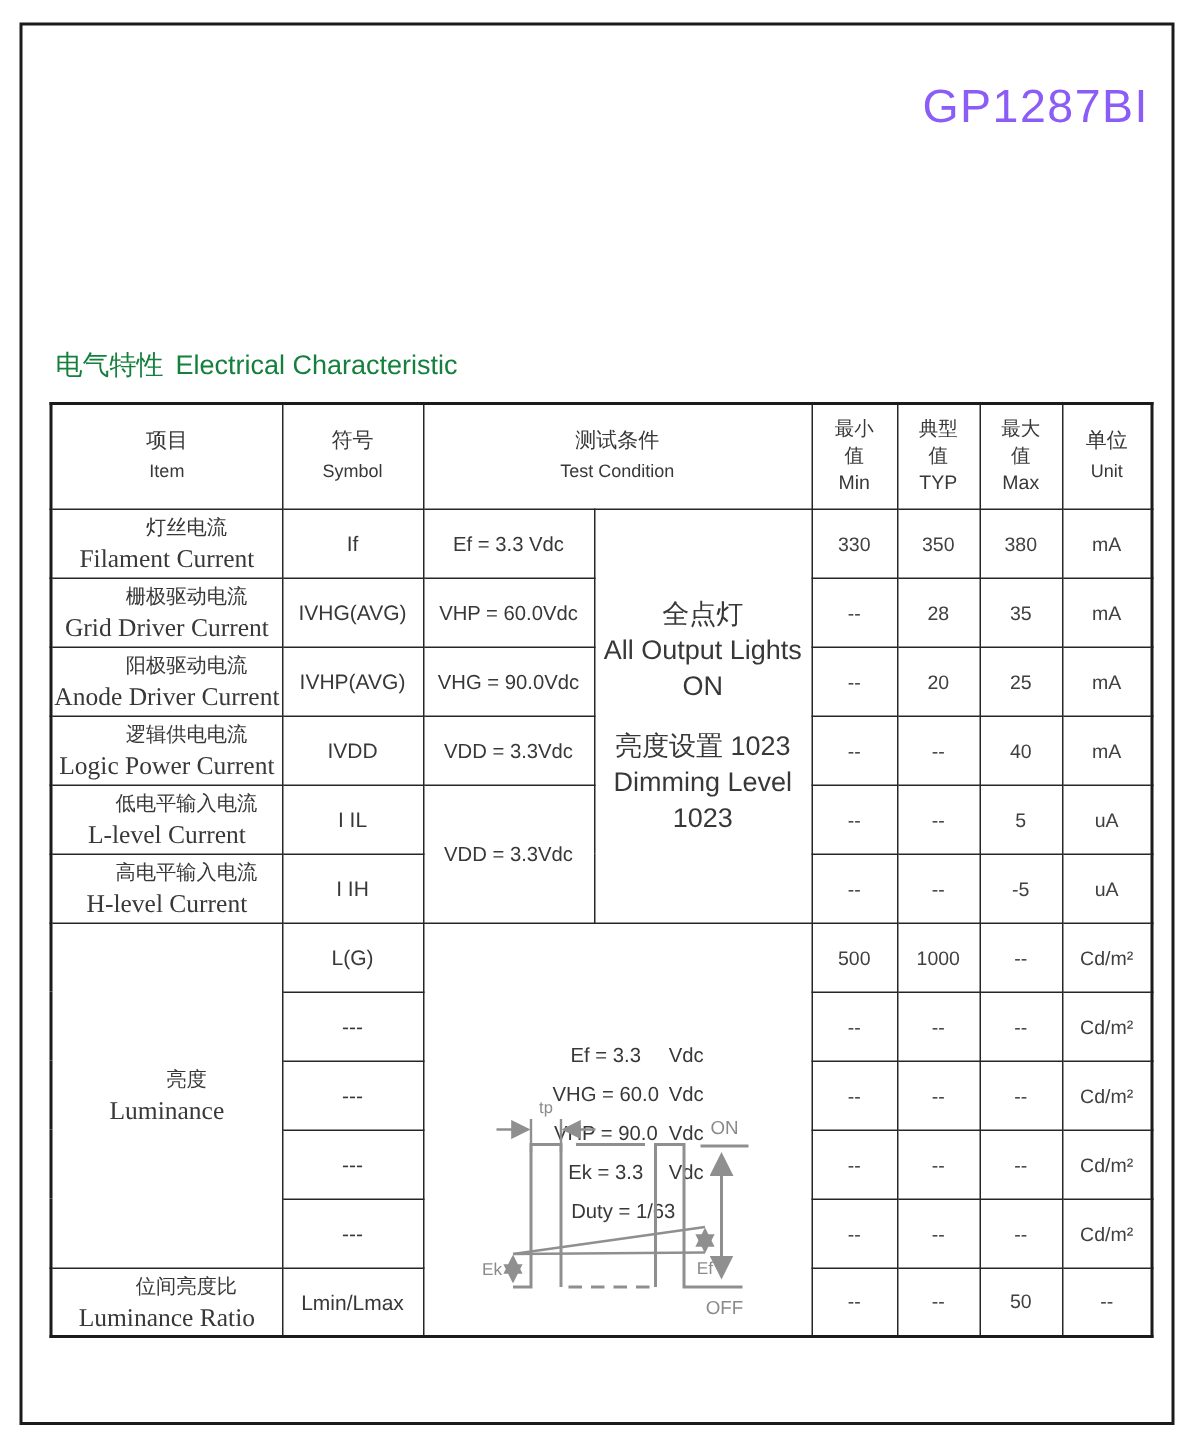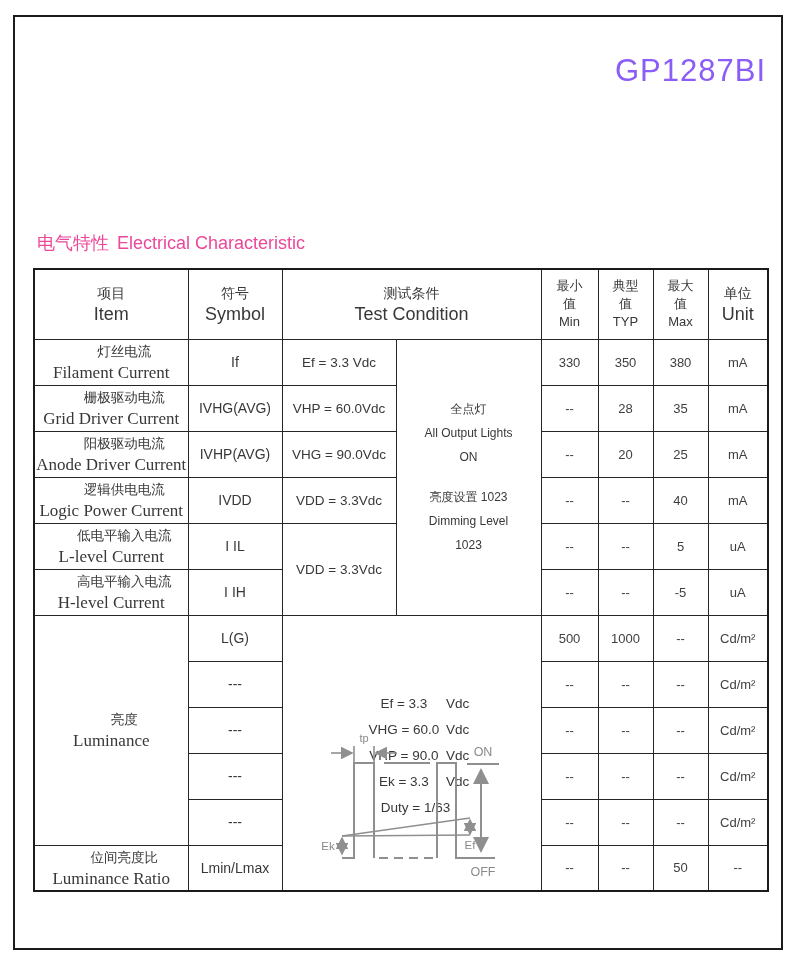--- a/index.html
+++ b/index.html
@@ -11,21 +11,21 @@
   }
   .page-border {
     position:absolute; left:13px; top:15px; width:770px; height:935px;
     border:2px solid #1b1b1b; background:#fff;
   }
   .doc-title {
     position:absolute; top:53px; right:34px;
     font-size:31px; letter-spacing:1px; color:#8b5cf6; font-weight:400;
   }
   .section-heading {
-    position:absolute; left:37px; top:231px; font-size:18px; color:#ec4899;
+    position:absolute; left:37px; top:231px; font-size:18px; color:#15803d;
   }
   .section-heading .en { margin-left:8px; }
 
   table.spec {
     position:absolute; left:33px; top:268px; width:734px;
     border-collapse:collapse; table-layout:fixed;
     border:2px solid #1b1b1b;
     font-size:13.5px; color:#383838;
   }
   table.spec td, table.spec th {
@@ -39,32 +39,32 @@
   col.c-min   { width:57px;  }
   col.c-typ   { width:55px;  }
   col.c-max   { width:55px;  }
   col.c-unit  { width:60px;  }
 
   tr.hdr { height:70px;padding-left:38px; }
   tr.row { height:46px; }
 
   .two-line div { line-height:20px; }
   .hdr .zh { font-size:14px; line-height:21px; }
-  .hdr .en { font-size:18px; line-height:21px; }
+  .hdr .en { font-size:12px; line-height:21px; }
   .hdr3 div { font-size:13px; line-height:18px; }
 
   td.item .zh { font-size:13.5px; line-height:21px;margin-left:26px; }
   td.item .en { font-size:17px; line-height:21px;font-family:Liberation Serif, serif; }
   td.item-left { text-align:left; padding-left:7px; }
 
   td.num { font-size:13px; color:#404040; }
   td.sym { font-size:14px; }
   td.cond { font-size:13.5px; }
 
-  td.shared-cond { font-size:12px;margin-top:21px; }
+  td.shared-cond { font-size:18px;margin-top:21px; }
   .shared-cond .line { line-height:24px; }
   .shared-cond .group2 { margin-top:16px; }
 
   td.lum-cond { vertical-align:top; text-align:left; position:relative; }
   .cond-lines { padding:7px 0 0 8px; }
   .cond-line { line-height:26px; font-size:13.5px; white-space:nowrap; }
   .cond-line .cl { display:inline-block; min-width:84px; }
 
   svg.waveform { position:absolute; left:34px; top:112px; }
   svg.waveform text { font-family:"Liberation Sans", sans-serif; fill:#8a8a8a; }

